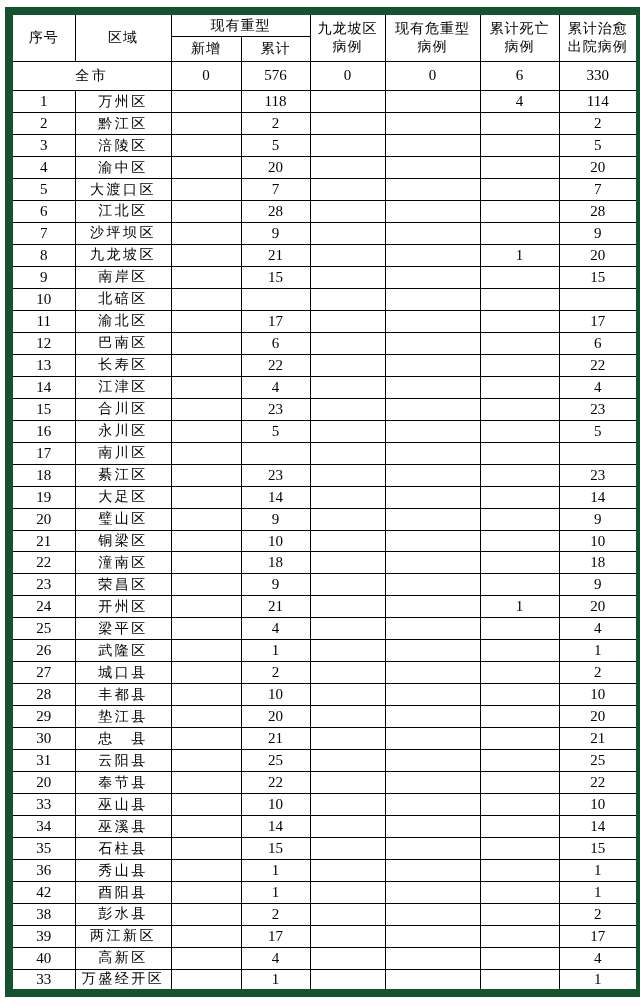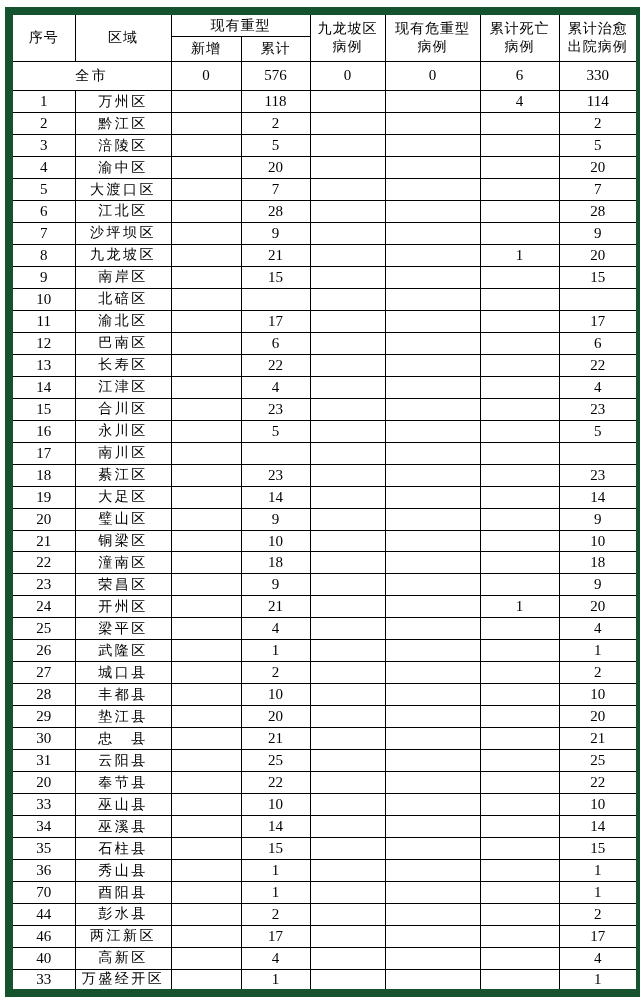--- a/index.html
+++ b/index.html
@@ -459,41 +459,41 @@
     <td>36</td>
     <td class="region-cell">秀山县</td>
     <td></td>
     <td>1</td>
     <td></td>
     <td></td>
     <td></td>
     <td>1</td>
   </tr>
         <tr>
-    <td>70</td>
+    <td>42</td>
     <td class="region-cell">酉阳县</td>
     <td></td>
     <td>1</td>
     <td></td>
     <td></td>
     <td></td>
     <td>1</td>
   </tr>
         <tr>
-    <td>44</td>
+    <td>38</td>
     <td class="region-cell">彭水县</td>
     <td></td>
     <td>2</td>
     <td></td>
     <td></td>
     <td></td>
     <td>2</td>
   </tr>
         <tr>
-    <td>46</td>
+    <td>39</td>
     <td class="region-cell">两江新区</td>
     <td></td>
     <td>17</td>
     <td></td>
     <td></td>
     <td></td>
     <td>17</td>
   </tr>
         <tr>
     <td>40</td>

